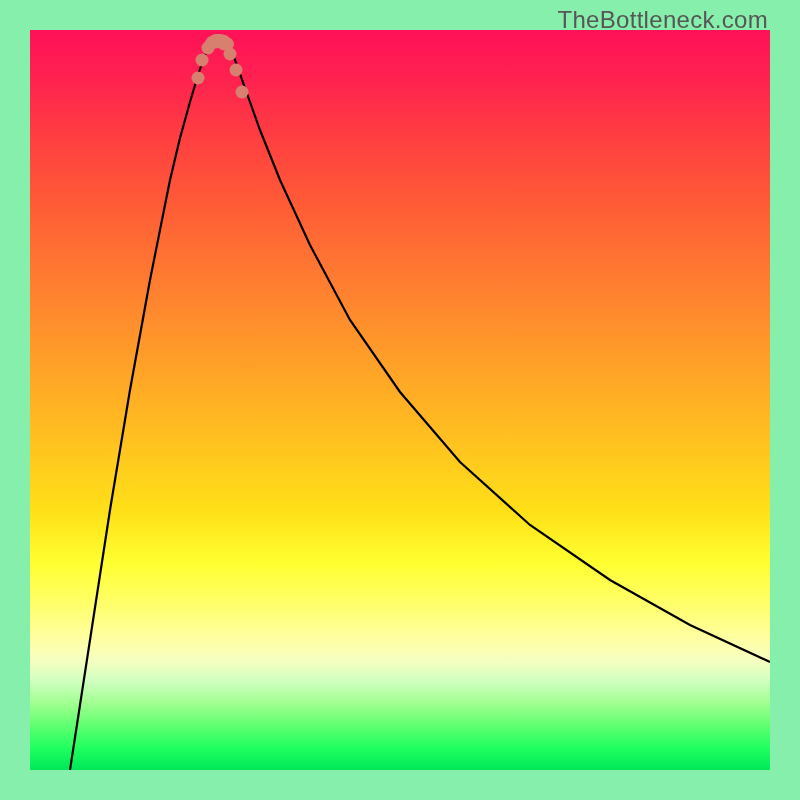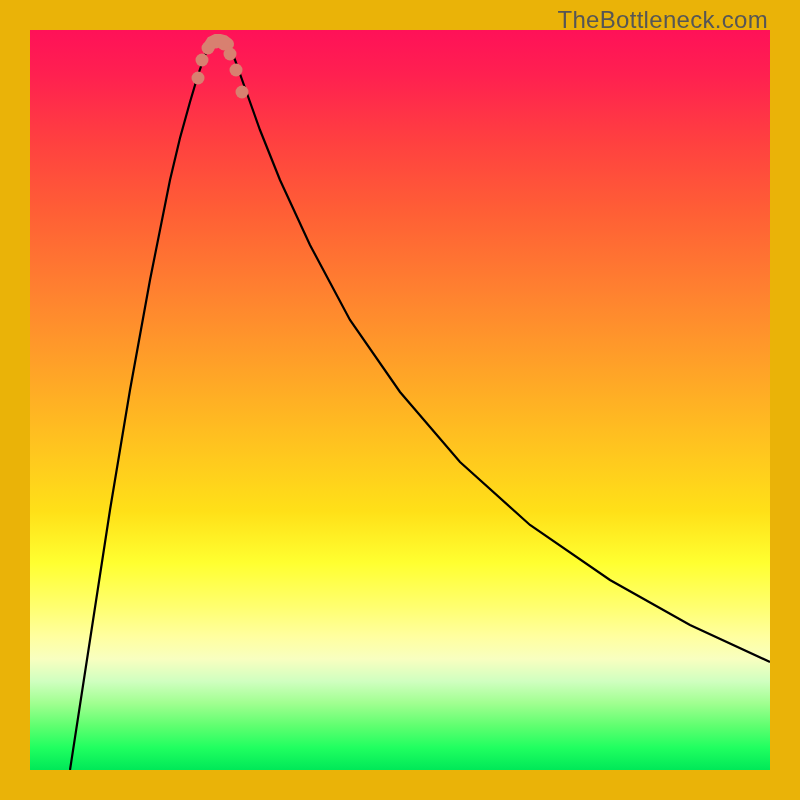--- a/index.html
+++ b/index.html
@@ -8,21 +8,21 @@
     width: 800px;
     height: 800px;
     overflow: hidden;
     background: #000;
     font-family: Arial, sans-serif;
   }
   .chart-container {
     position: relative;
     width: 800px;
     height: 800px;
-    background: #eab308;
+    background: #86efac;
   }
   .plot-area {
     position: absolute;
     left: 30px;
     top: 30px;
     width: 740px;
     height: 740px;
     background: linear-gradient(to bottom,
       #ff1158 0%,
       #ff2050 6%,

